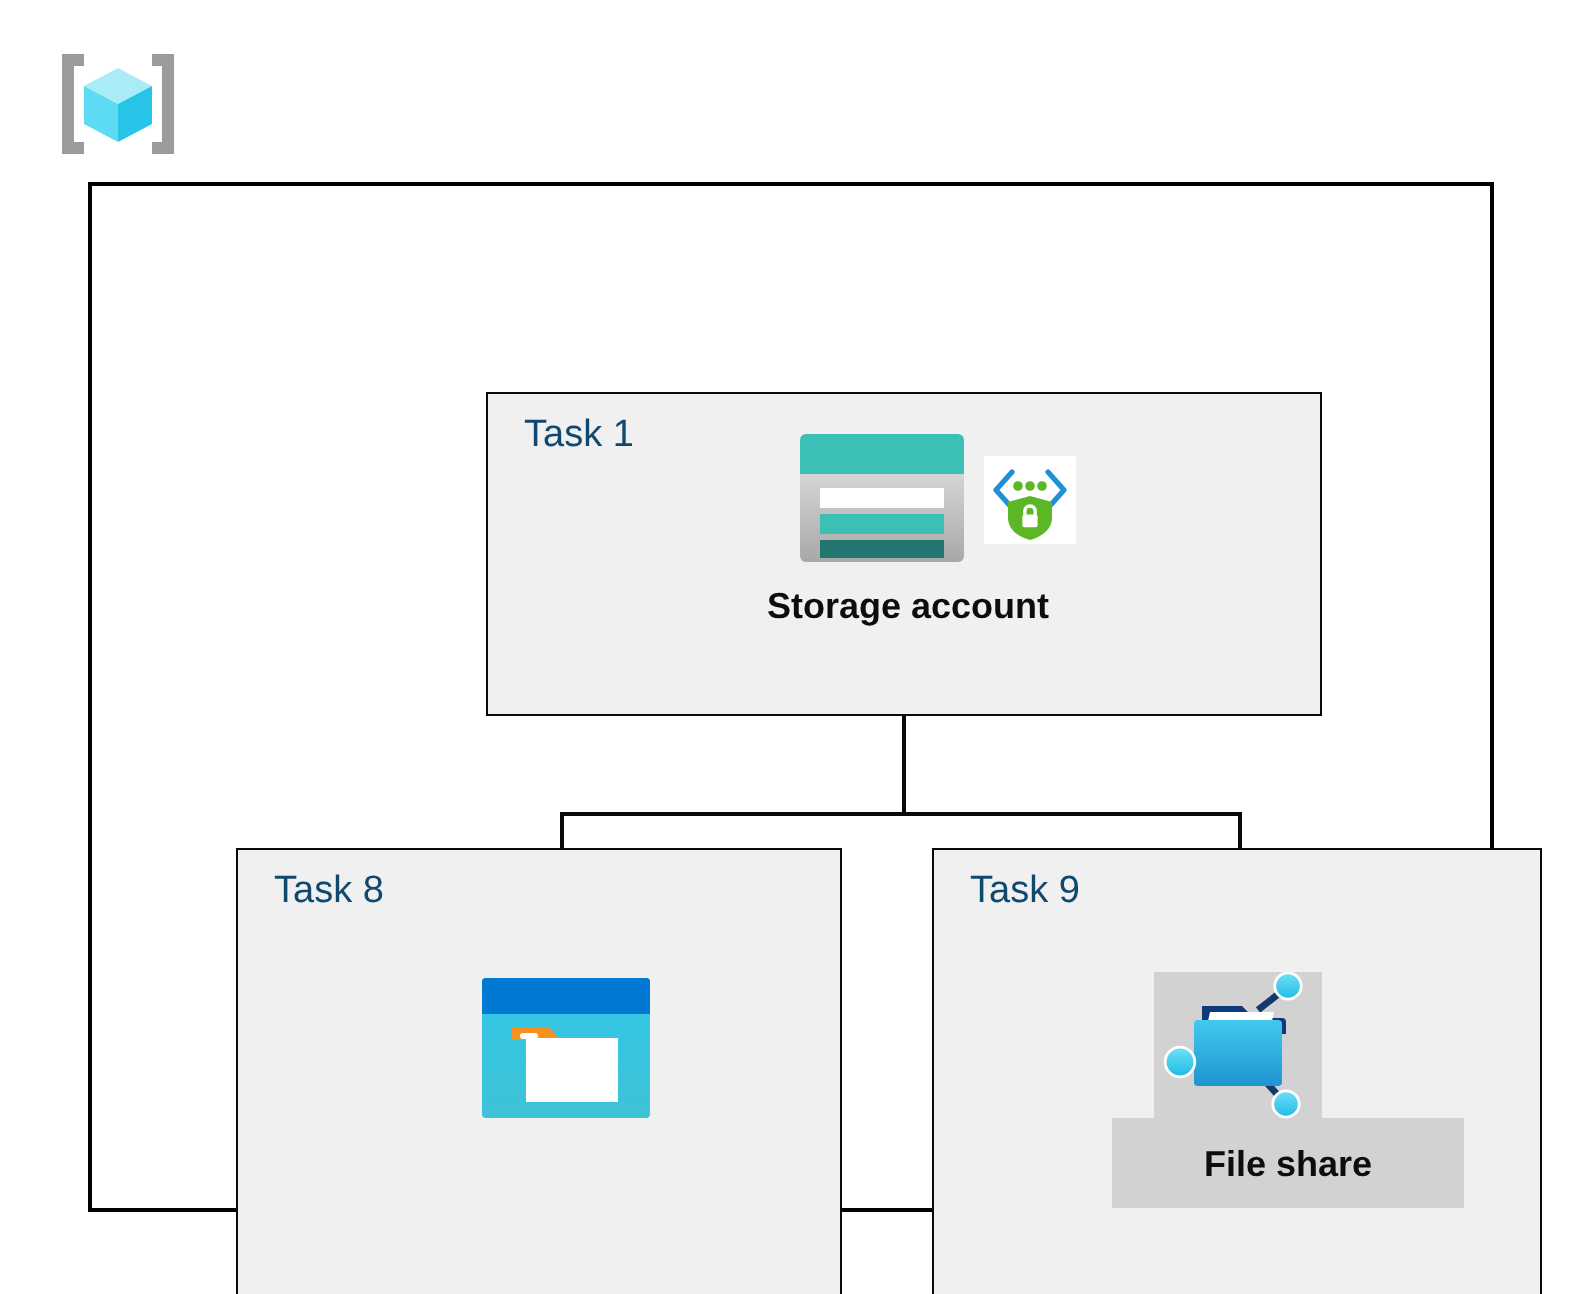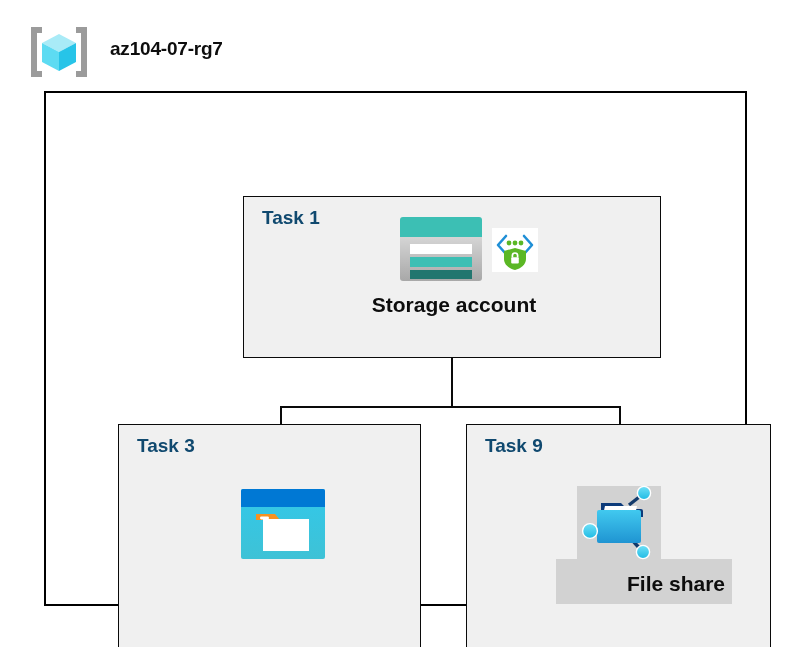--- a/index.html
+++ b/index.html
@@ -68,28 +68,28 @@
   }
   #task1-box { left: 197px; top: 103px;  width: 418px; height: 162px; }
   #task2-box { left: 72px;  top: 331px;  width: 303px; height: 242px; }
   #task3-box { left: 420px; top: 331px;  width: 305px; height: 242px; }
 
   .task-label {
     position: absolute;
     left: 18px;
     top: 10px;
     font-size: 19px;
-    font-weight: bold;
+    font-weight: normal;
     color: #10496f;
     white-space: nowrap;
   }
 
   .node-caption {
     position: absolute;
-    font-size: 21px;
+    font-size: 18px;
     font-weight: bold;
     color: #0d0d0d;
     white-space: nowrap;
     text-align: center;
   }
 
   
   .conn {
     position: absolute;
     background: #0a0a0a;
@@ -151,21 +151,20 @@
     position: absolute;
     left: 535px;
     top: 390px;
     width: 80px;
     height: 78px;
   }
   #fileshare-caption {
     left: 510px;
     top: 479px;
     width: 176px;
-    padding-left: 32px;
   }
 </style>
 </head>
 <body>
 
 <div id="canvas">
 
   <div id="rg-header">
 
     <span id="rg-icon">
@@ -175,21 +174,20 @@
         <path d="M48 3 L59 3 L59 53 L48 53 L48 47 L53 47 L53 9 L48 9 Z" fill="#9b9b9b"></path>
 
         <path d="M31 10 L48 19 L31 28 L14 19 Z" fill="#a9ebf7"></path>
 
         <path d="M14 19 L31 28 L31 47 L14 38 Z" fill="#5ddbf2"></path>
 
         <path d="M48 19 L48 38 L31 47 L31 28 Z" fill="#27c4e8"></path>
       </svg>
     </span>
 
-    <div id="rg-title">az104-07-rg7</div>
   </div>
 
   <div id="rg-box">
 
     <div class="conn conn-v" id="conn-stem"></div>
     <div class="conn conn-h" id="conn-bus"></div>
     <div class="conn conn-v" id="conn-drop-left"></div>
     <div class="conn conn-v" id="conn-drop-right"></div>
 
     <div class="task-box" id="task1-box">
@@ -232,21 +230,21 @@
         <path d="M23 20 L34 23 V31 C34 36.5 29 40.5 23 42 C17 40.5 12 36.5 12 31 V23 Z" fill="#5bb725"></path>
 
         <path d="M20.4 29.4 V27.6 a2.6 2.6 0 0 1 5.2 0 V29.4" fill="none" stroke="#ffffff" stroke-width="1.7"></path>
         <rect x="19.2" y="29.2" width="7.6" height="6.4" rx="1" fill="#ffffff"></rect>
       </svg>
     </span>
 
     <div class="node-caption" id="storage-caption">Storage account</div>
 
     <div class="task-box" id="task2-box">
-      <div class="task-label">Task 3</div>
+      <div class="task-label">Task 8</div>
     </div>
 
     <span id="blob-icon">
       <svg width="88" height="74" viewBox="0 0 88 74" xmlns="http://www.w3.org/2000/svg">
         <defs>
           <linearGradient id="blobBody" x1="0" y1="0" x2="0" y2="1">
             <stop offset="0" stop-color="#32c8ea"></stop>
             <stop offset="1" stop-color="#3ec2d6"></stop>
           </linearGradient>
         </defs>

